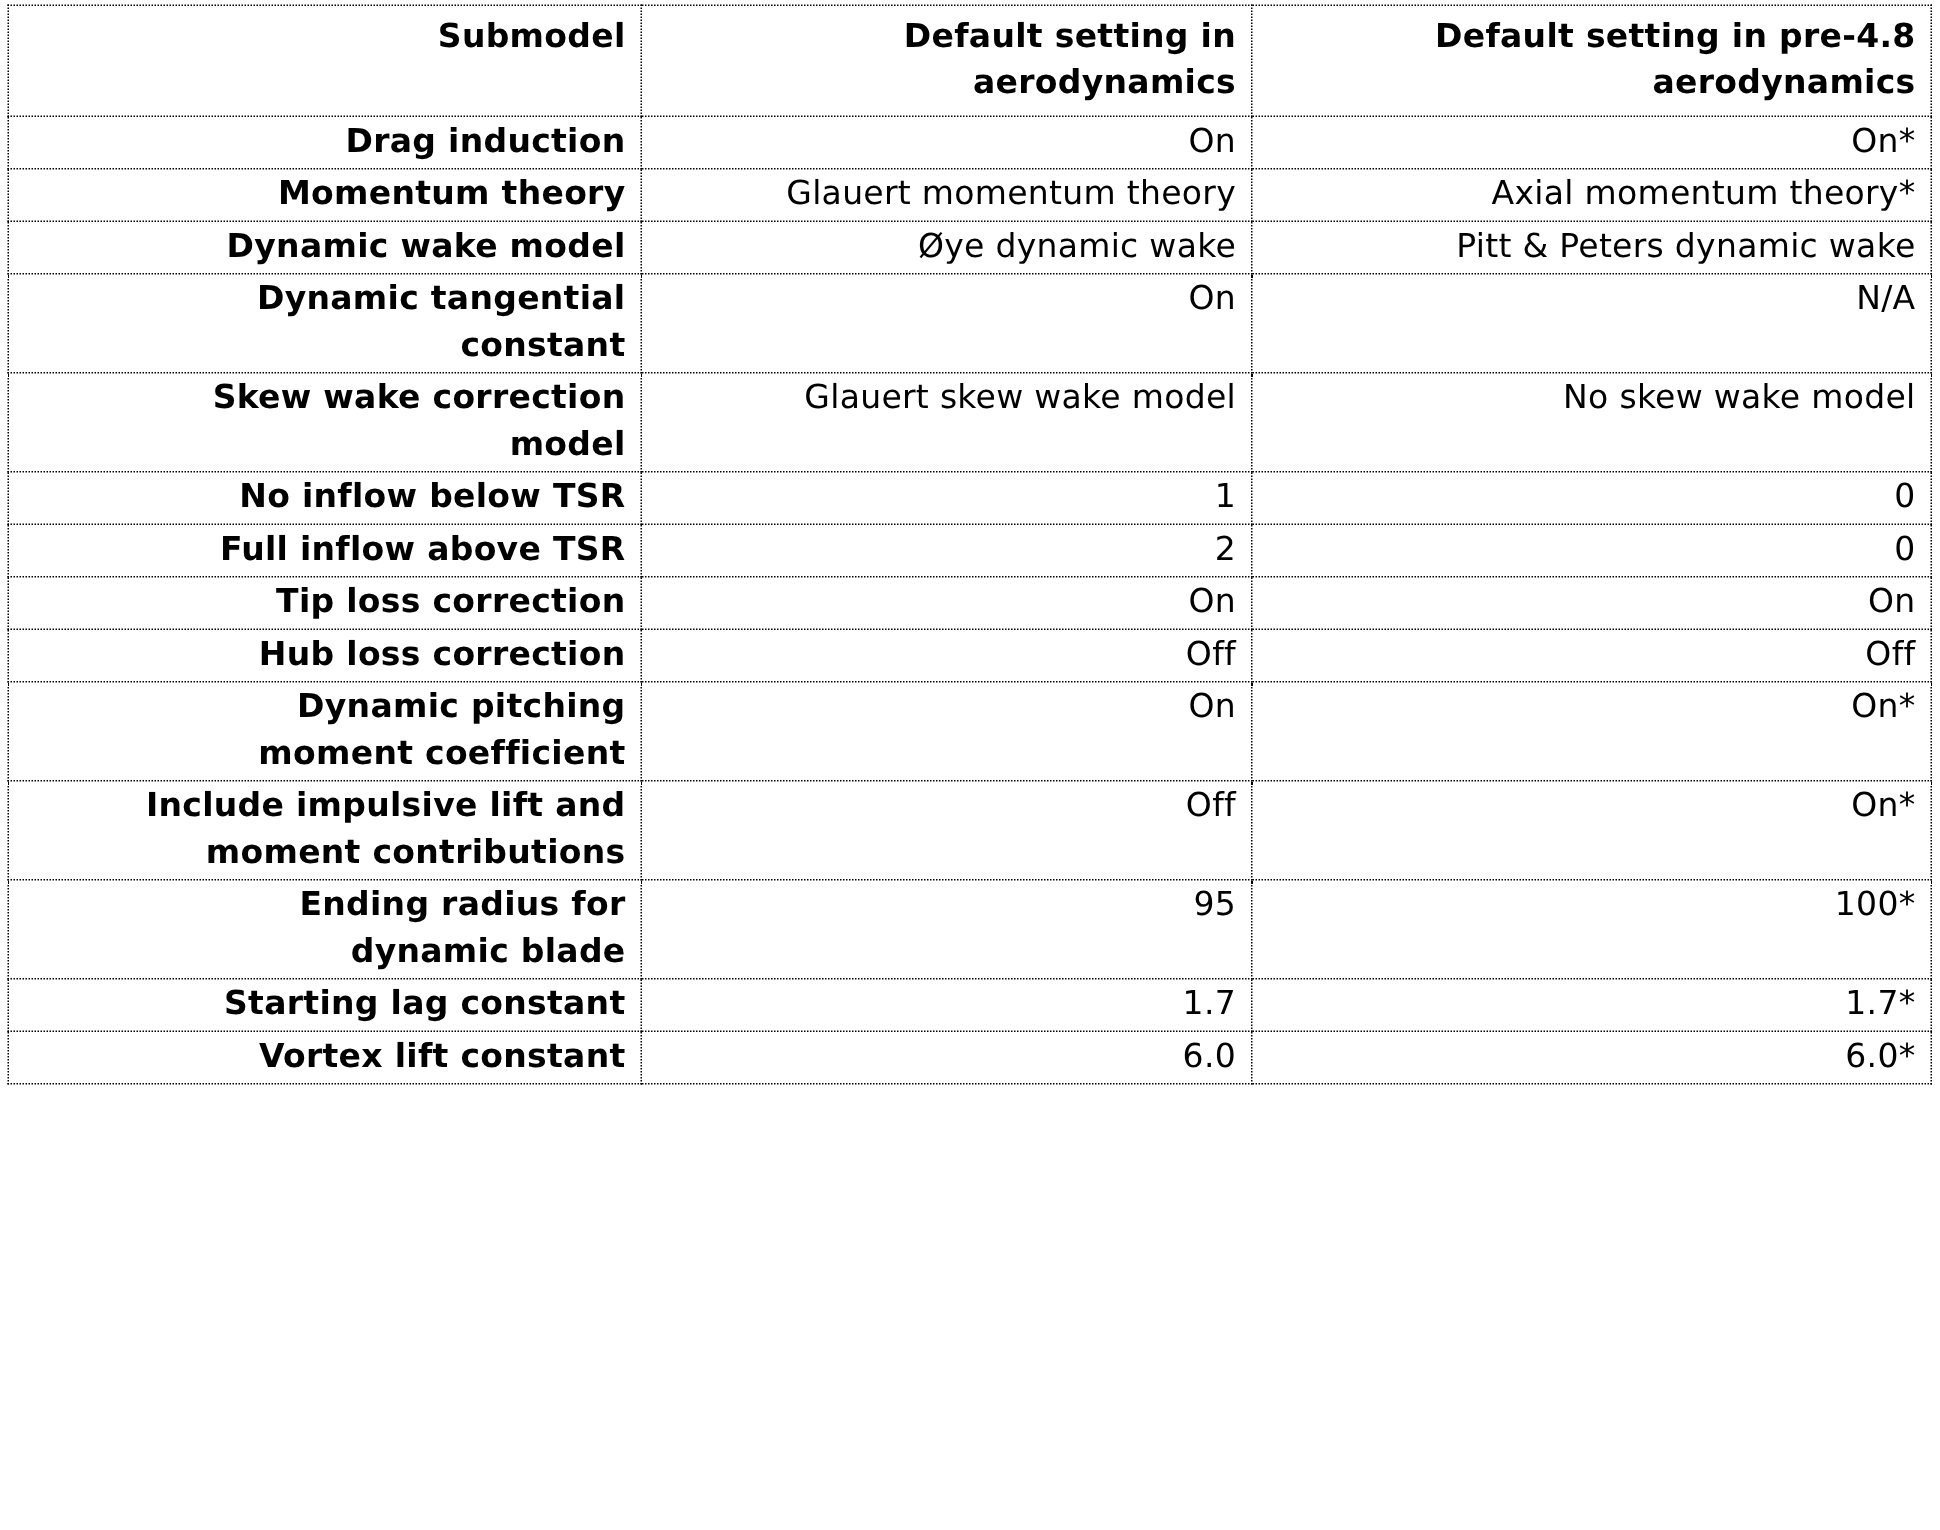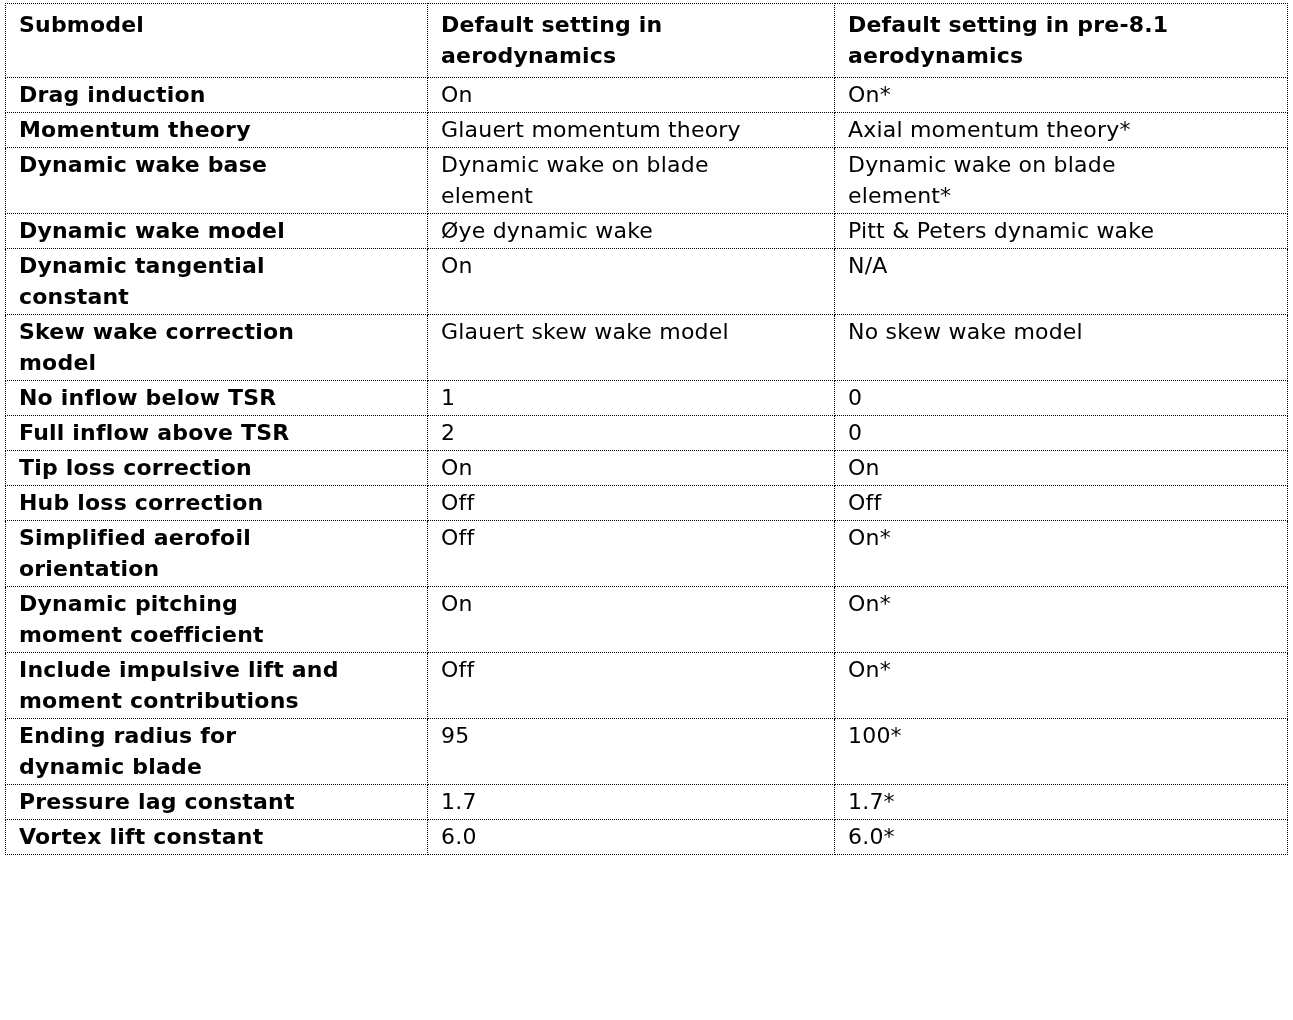--- a/index.html
+++ b/index.html
@@ -22,21 +22,21 @@
     table-layout: fixed;
     width: 1282px;
   }
   .settings-table col.c1 { width: 422px; }
   .settings-table col.c2 { width: 407px; }
   .settings-table col.c3 { width: 453px; }
   .settings-table th,
   .settings-table td {
     border: 1px dotted #000;
     vertical-align: top;
-    text-align: left;
+    text-align: right;
     font-size: 22px;
     line-height: 31px;
     padding: 1px 10px 2px 13px;
     white-space: pre-line;
     letter-spacing: 0.2px;
     overflow: hidden;
   }
   .settings-table th {
     font-weight: bold;
     padding-top: 5px;
@@ -54,41 +54,34 @@
     <colgroup>
       <col class="c1">
       <col class="c2">
       <col class="c3">
     </colgroup>
     <thead>
       <tr>
         <th>Submodel</th>
         <th>Default setting in
 aerodynamics</th>
-        <th>Default setting in pre-8.1
+        <th>Default setting in pre-4.8
 aerodynamics</th>
       </tr>
     </thead>
     <tbody>
       <tr>
         <td class="submodel">Drag induction</td>
         <td>On</td>
         <td>On*</td>
       </tr>
       <tr>
         <td class="submodel">Momentum theory</td>
         <td>Glauert momentum theory</td>
         <td>Axial momentum theory*</td>
-      </tr>
-      <tr>
-        <td class="submodel">Dynamic wake base</td>
-        <td>Dynamic wake on blade
-element</td>
-        <td>Dynamic wake on blade
-element*</td>
       </tr>
       <tr>
         <td class="submodel">Dynamic wake model</td>
         <td>Øye dynamic wake</td>
         <td>Pitt &amp; Peters dynamic wake</td>
       </tr>
       <tr>
         <td class="submodel">Dynamic tangential
 constant</td>
         <td>On</td>
@@ -114,45 +107,39 @@
         <td class="submodel">Tip loss correction</td>
         <td>On</td>
         <td>On</td>
       </tr>
       <tr>
         <td class="submodel">Hub loss correction</td>
         <td>Off</td>
         <td>Off</td>
       </tr>
       <tr>
-        <td class="submodel">Simplified aerofoil
-orientation</td>
-        <td>Off</td>
-        <td>On*</td>
-      </tr>
-      <tr>
         <td class="submodel">Dynamic pitching
 moment coefficient</td>
         <td>On</td>
         <td>On*</td>
       </tr>
       <tr>
         <td class="submodel">Include impulsive lift and
 moment contributions</td>
         <td>Off</td>
         <td>On*</td>
       </tr>
       <tr>
         <td class="submodel">Ending radius for
 dynamic blade</td>
         <td>95</td>
         <td>100*</td>
       </tr>
       <tr>
-        <td class="submodel">Pressure lag constant</td>
+        <td class="submodel">Starting lag constant</td>
         <td>1.7</td>
         <td>1.7*</td>
       </tr>
       <tr>
         <td class="submodel">Vortex lift constant</td>
         <td>6.0</td>
         <td>6.0*</td>
       </tr>
     </tbody>
   </table>

